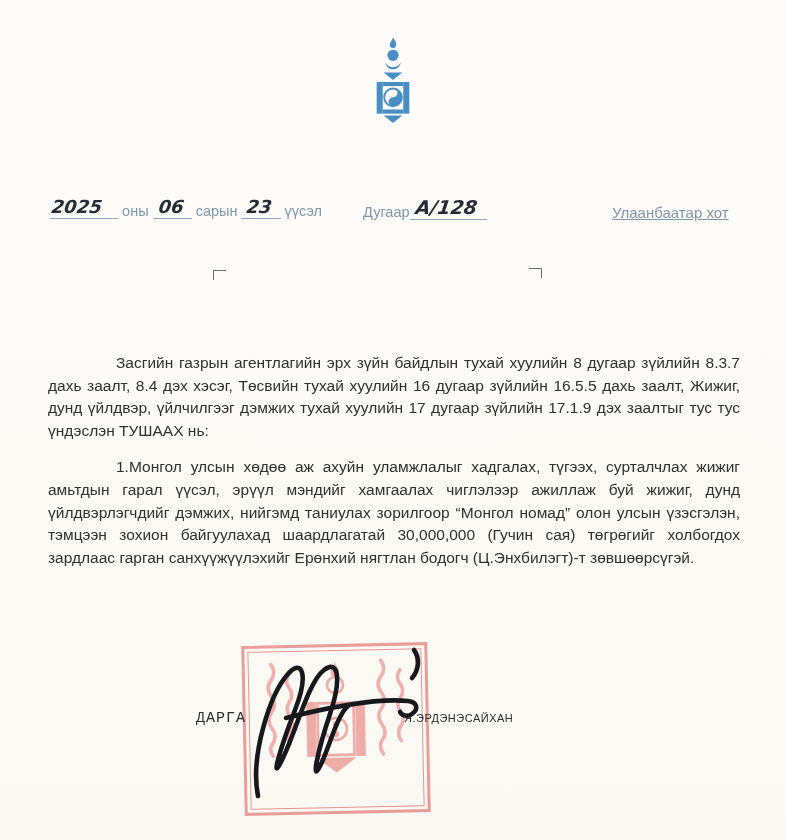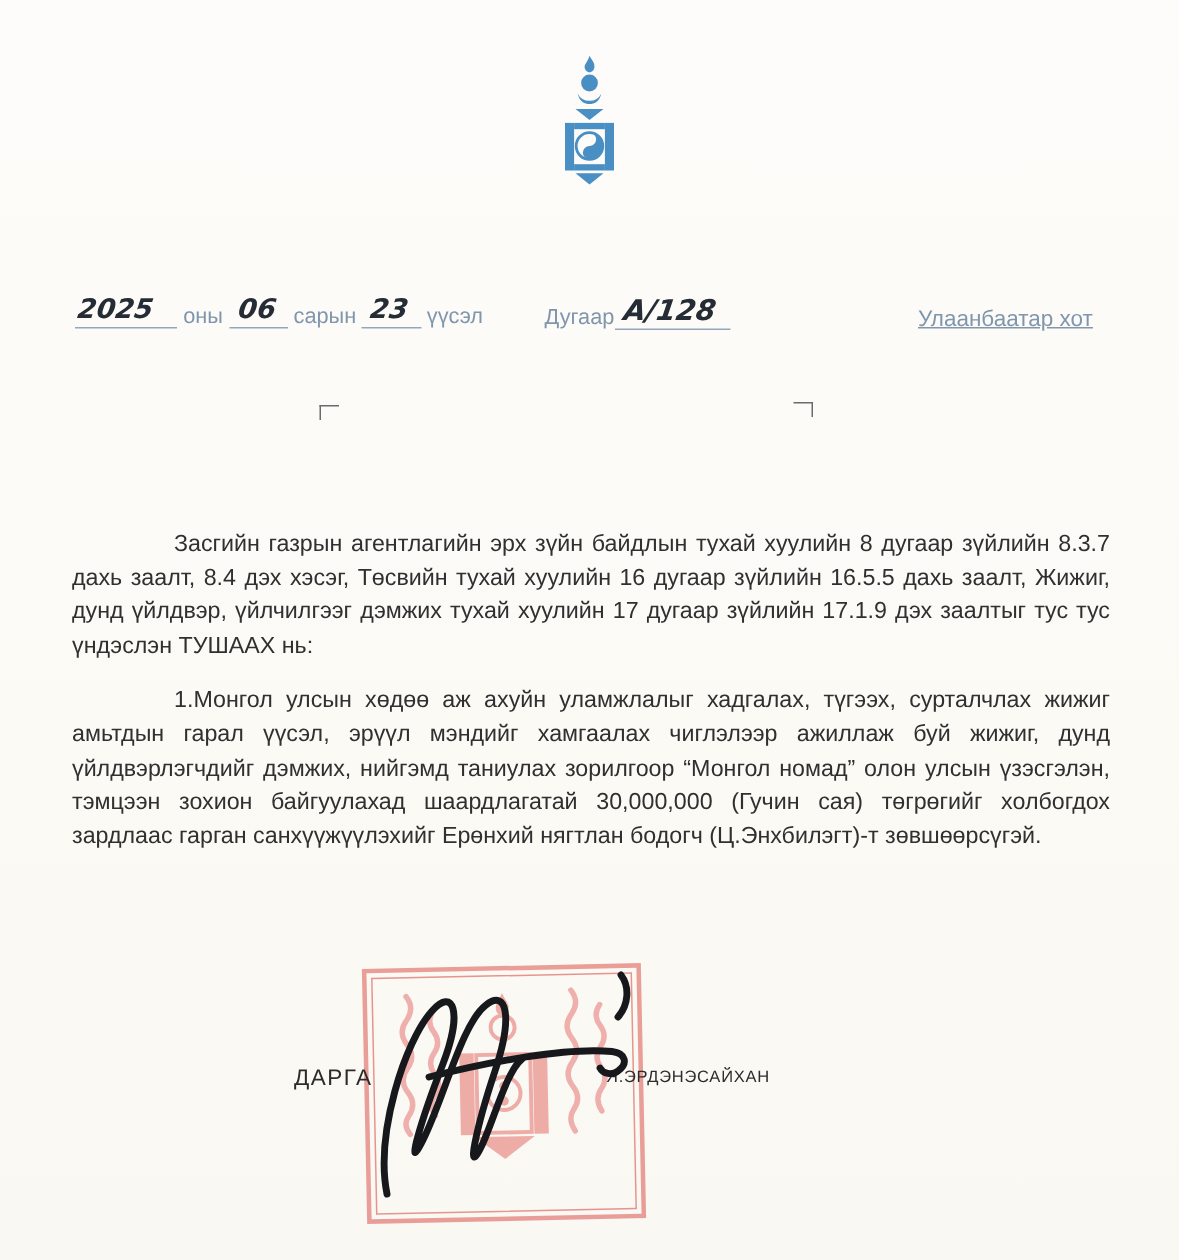--- a/index.html
+++ b/index.html
@@ -59,21 +59,21 @@
     border:3px solid rgba(226,122,117,.72);
     transform:rotate(-1.2deg);
     box-sizing:border-box;
   }
   .stamp-inner{
     position:absolute;inset:3px;
     border:1.4px solid rgba(226,122,117,.8);
   }
   .stamp svg{position:absolute;inset:0;width:100%;height:100%;}
   .signature{position:absolute;left:228px;top:-14px;width:236px;height:200px;z-index:3;}
-  .role{position:absolute;left:196px;top:68px;font-size:15px;letter-spacing:1px;color:#2c2c2c;}
+  .role{position:absolute;left:196px;top:68px;font-size:15px;letter-spacing:1px;color:#2c2c2c;font-family:Liberation Mono, monospace;}
   .name{position:absolute;left:404px;top:70px;font-size:11px;letter-spacing:.5px;color:#2c2c2c;}
 </style>
 </head>
 <body>
 
 <div class="page">
 
   <div class="logo">
     <svg viewBox="0 0 60 94" width="56" height="90">
       <g fill="#4a8fc4" stroke="none">

